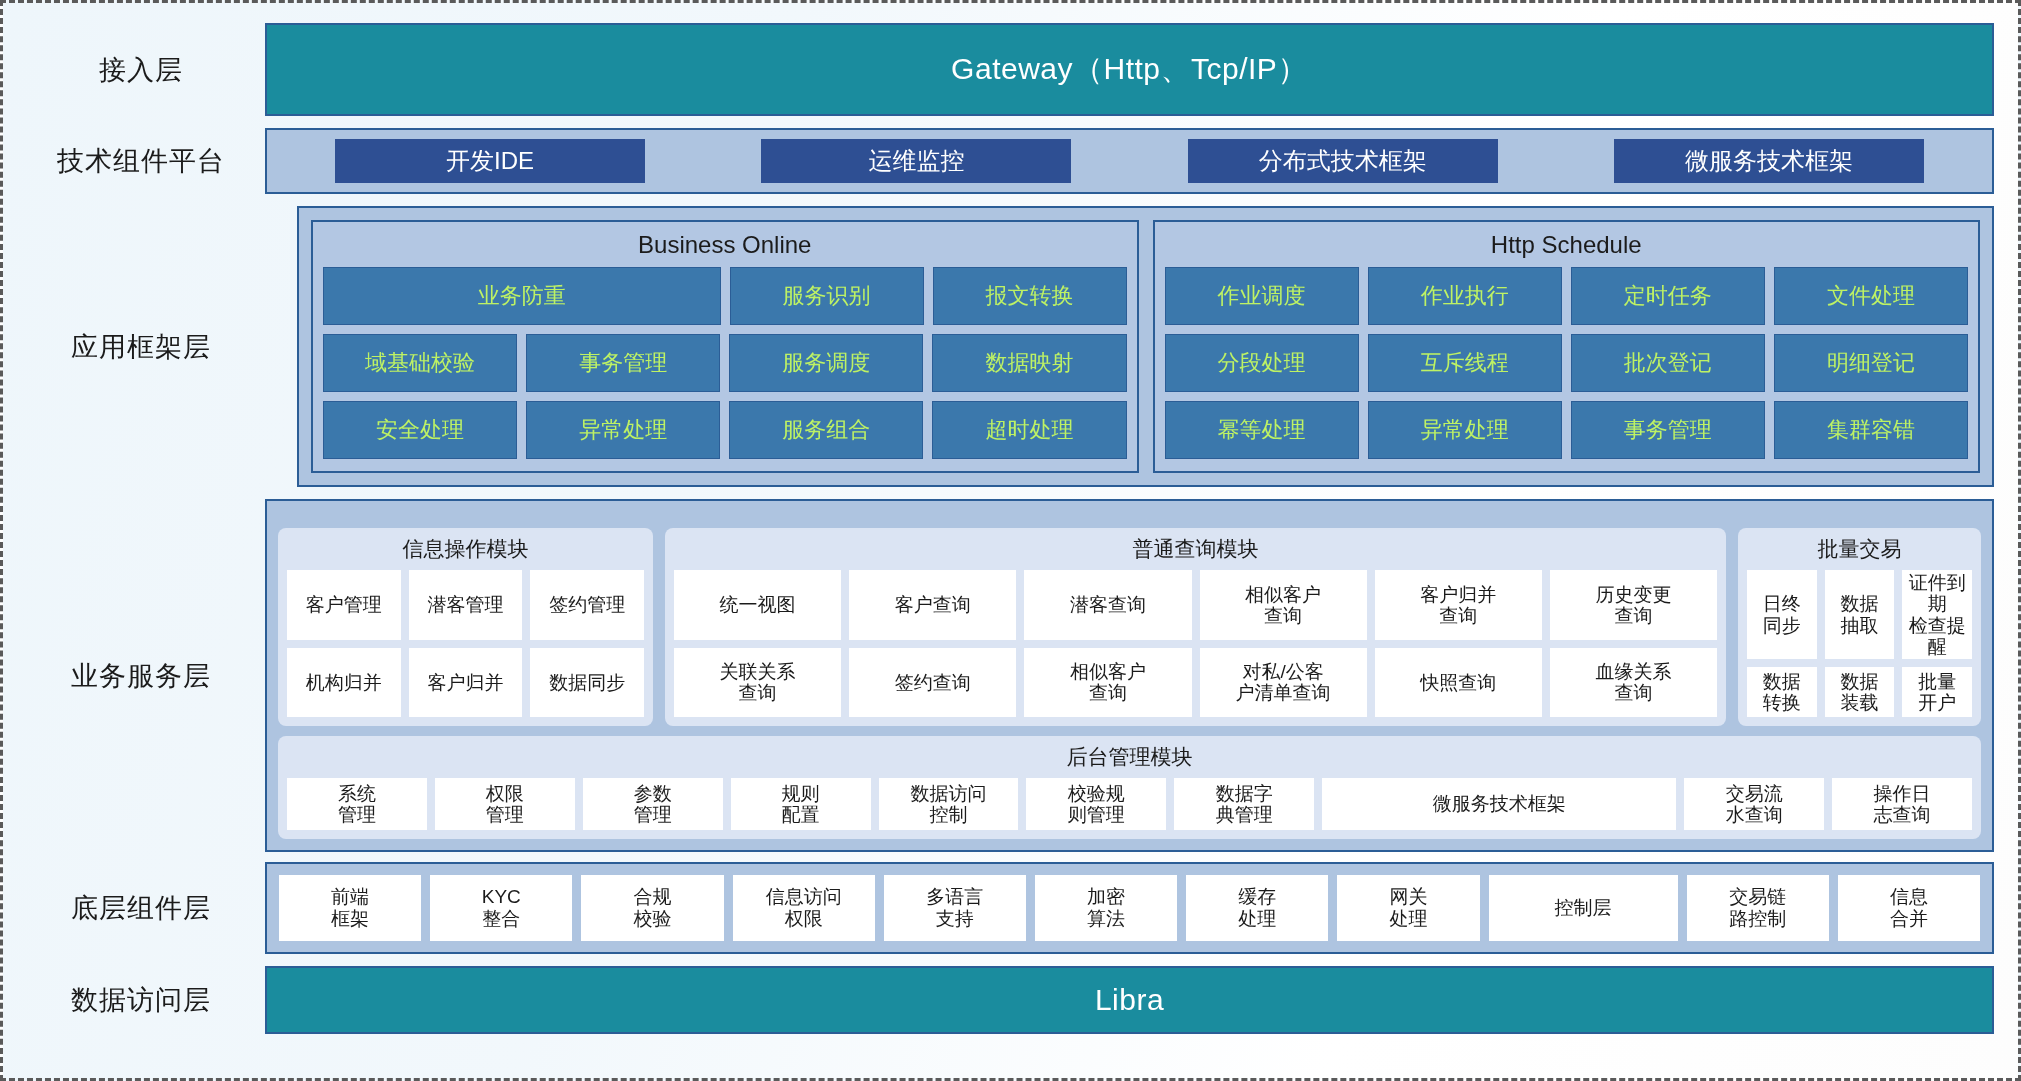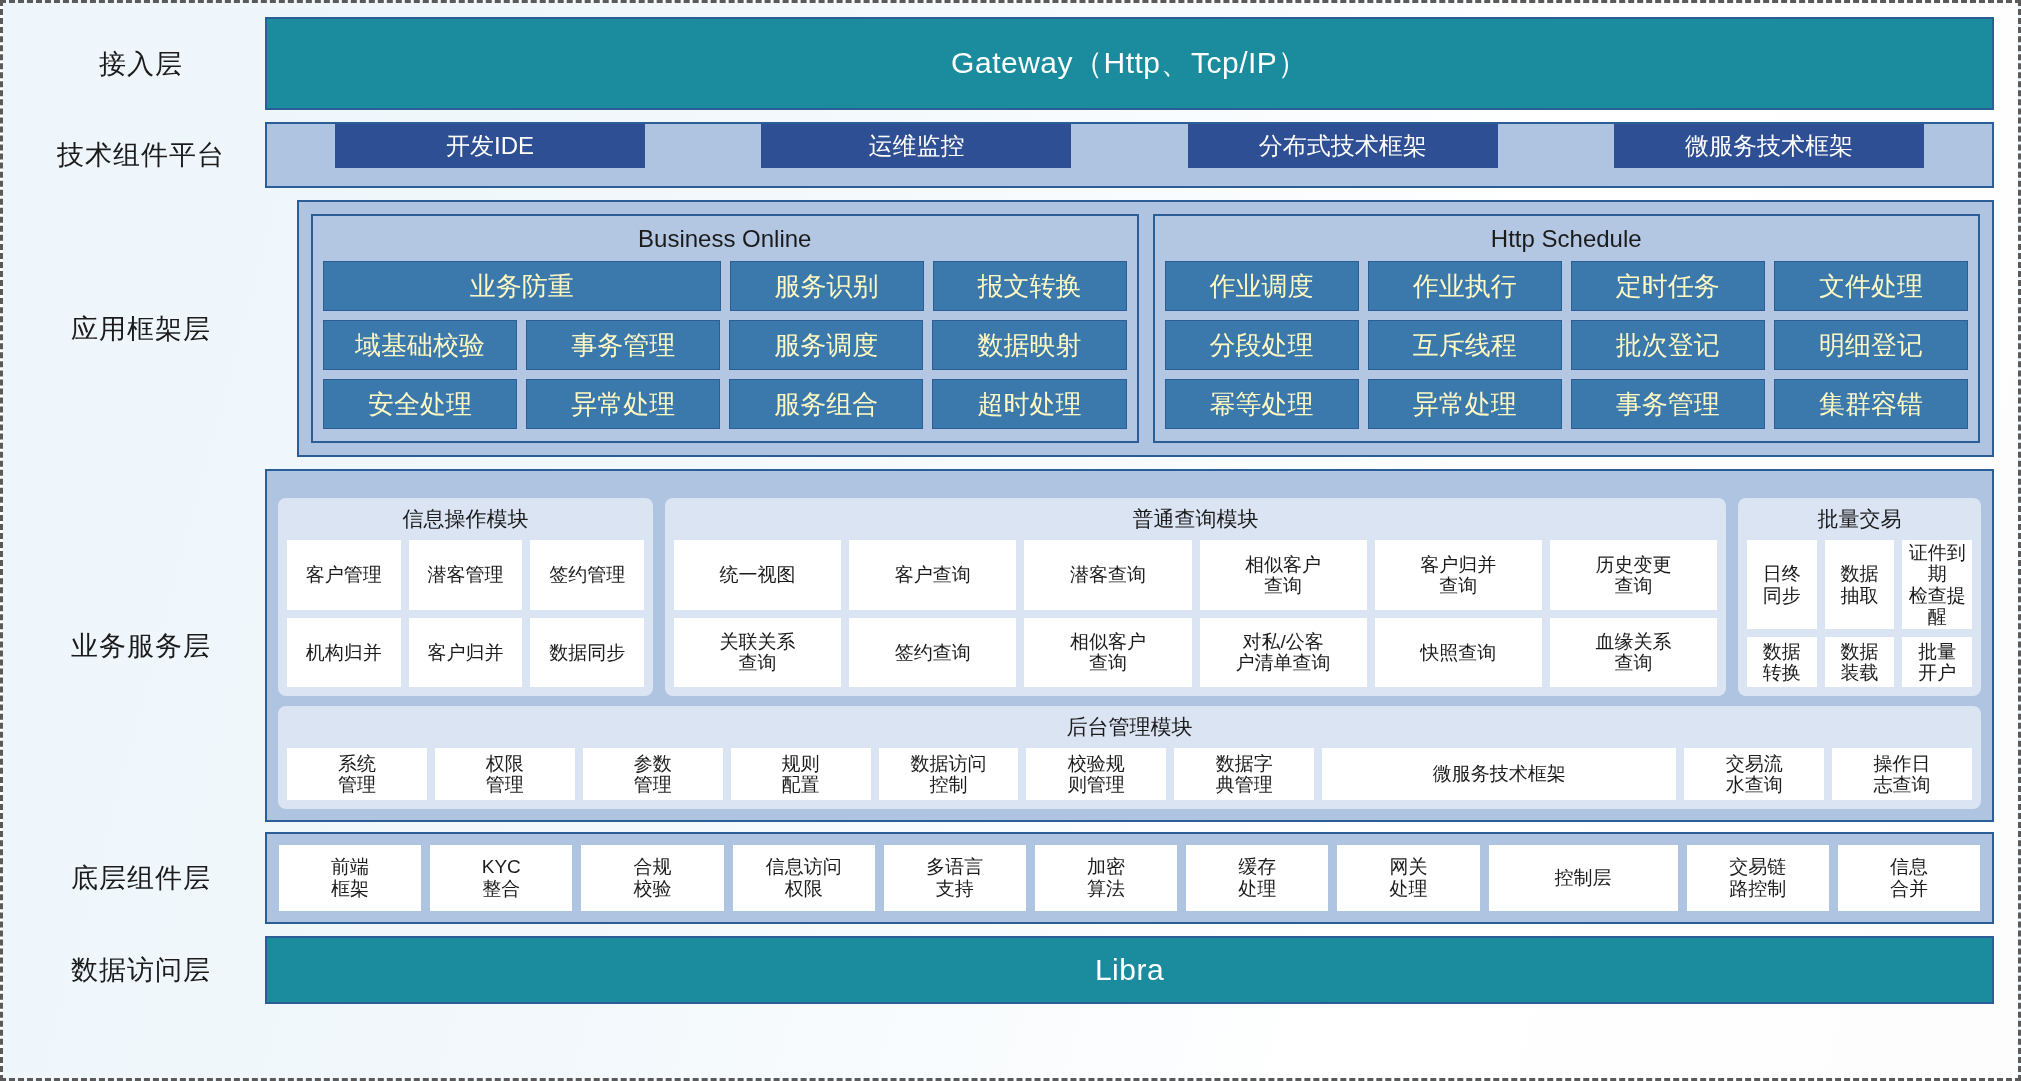--- a/index.html
+++ b/index.html
@@ -6,21 +6,21 @@
   html, body {
     width: 2021px; height: 1081px;
     background: #ffffff;
     font-family: "Liberation Sans", "DejaVu Sans", sans-serif;
   }
   #root {
     position: relative;
     width: 2021px; height: 1081px;
     background: linear-gradient(105deg,#eef6fb 0%, #f2f8fc 35%, #ffffff 70%, #fdfdfd 100%);
     border: 3px dashed #5a5a5a;
-    padding: 14px 24px 10px 14px;
+    padding: 20px 24px 10px 14px;
     display: flex; flex-direction: column;
     overflow: hidden;
   }
   
   .layer { display: flex; align-items: stretch; }
   .layer-label {
     width: 248px; flex: 0 0 248px;
     display: flex; align-items: center; justify-content: center;
     font-size: 27px; color: #1b1b1b; letter-spacing: 1px;
   }
@@ -38,21 +38,21 @@
   }
   .gateway-bar { height: 93px; }
   .libra-bar { height: 68px; }
 
   
   .tech-wrap {
     flex: 1 1 auto;
     background: #aec4e0;
     border: 2px solid #2b5d96;
     height: 66px;
-    display: flex; align-items: flex-start; justify-content: space-around;
+    display: flex; align-items: center; justify-content: space-around;
     padding: 0 10px;
   }
   .tech-chip {
     background: #2e4f93;
     color: #ffffff;
     font-size: 24px;
     height: 44px;
     min-width: 310px;
     display: flex; align-items: center; justify-content: center;
   }
@@ -75,23 +75,23 @@
   }
   .fw-title {
     text-align: center; font-size: 24px; color: #1b1b1b;
     padding: 3px 0 8px 0;
   }
   .fw-grid { display: flex; flex-direction: column; gap: 9px; }
   .fw-row { display: flex; gap: 9px; }
   .fw-cell {
     background: #3b78ac;
     border: 1px solid #2b5d96;
-    color: #fef9c3;
-    font-size: 26px;
-    height: 50px;
+    color: #bef264;
+    font-size: 22px;
+    height: 58px;
     display: flex; align-items: center; justify-content: center;
     flex: 1 1 0;
   }
   .fw-cell.span2 { flex: 2.06 1 0; }
 
   
   .biz-outer {
     flex: 1 1 auto;
     background: #aec4e0;
     border: 2px solid #2b5d96;

